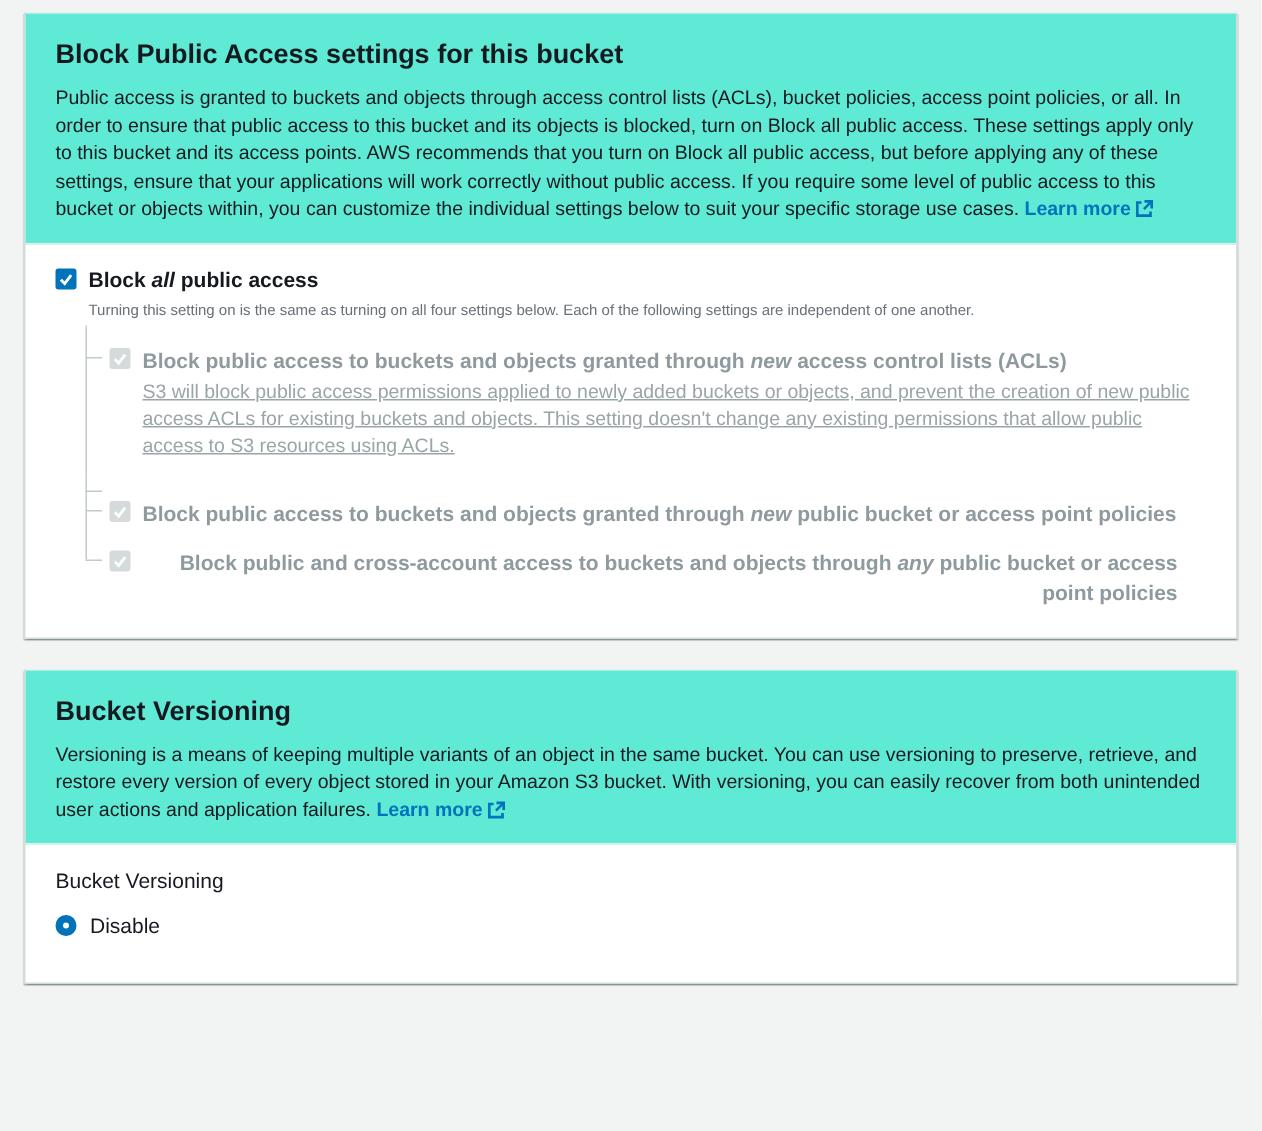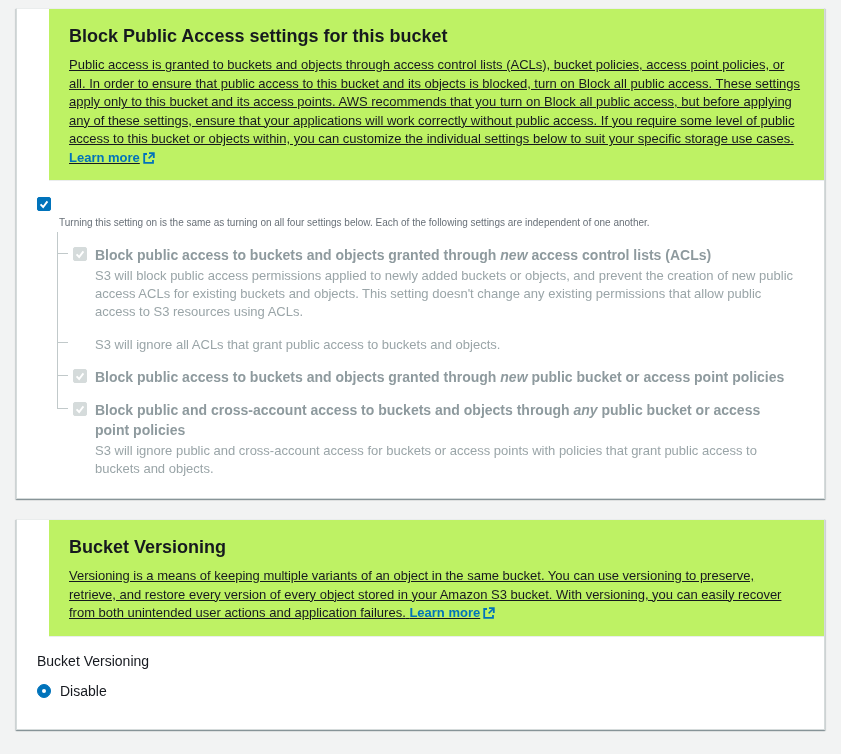--- a/index.html
+++ b/index.html
@@ -13,36 +13,34 @@
 
   .card {
     background: #ffffff;
     border: 1px solid #d5dbdb;
     border-top: 1px solid #eaeded;
     border-radius: 0;
     box-shadow: 0 1px 1px 0 rgba(0,28,36,0.3), 1px 1px 1px 0 rgba(0,28,36,0.10), -1px 1px 1px 0 rgba(0,28,36,0.10);
     margin-bottom: 20px;
   }
   .card-header {
-    background: #bef264;
+    background: #5eead4;
     padding: 17px 20px 13px 20px;
     border-bottom: 1px solid #eaeded;
-    margin-left: 32px;
   }
   .card-title {
     font-size: 18px;
     font-weight: 700;
     color: #16191f;
     margin-bottom: 9px;
   }
   .card-desc {
     font-size: 13px;
     line-height: 18.5px;
     color: #16191f;
-    text-decoration: underline;
   }
   .learn-more {
     color: #0073bb;
     font-weight: 700;
     text-decoration: none;
     cursor: pointer;
     white-space: nowrap;
   }
   .ext-icon { vertical-align: -2px; margin-left: 3px; }
 
@@ -101,20 +99,21 @@
     line-height: 20px;
     color: #8e9a9e;
     cursor: default;
   }
   .sub-desc {
     margin: 2px 0 0 22px;
     font-size: 13px;
     line-height: 18px;
     color: #9aa5a8;
     max-width: 700px;
+    text-decoration: underline;
   }
 
   
   .field-label { font-size: 14px; line-height: 20px; color: #16191f; margin-bottom: 8px; }
   .radio-row { display: flex; align-items: center; padding: 4px 0; cursor: pointer; }
   .radio {
     width: 14px; height: 14px;
     border-radius: 50%;
     flex: 0 0 14px;
     position: relative;
@@ -148,62 +147,61 @@
       </p>
     </div>
     <div class="card-body">
 
       <div class="check-row">
         <div class="checkbox checked">
           <svg width="12" height="12" viewBox="0 0 14 14">
               <polyline points="3,7.5 6,10.5 11,4" fill="none" stroke="#ffffff" stroke-width="2.2"></polyline>
             </svg>
         </div>
+        <div class="check-label"><span>Block </span><span class="em">all</span><span> public access</span></div>
       </div>
       <div class="master-desc">Turning this setting on is the same as turning on all four settings below. Each of the following settings are independent of one another.</div>
 
       <div class="subs">
 
         <div class="sub">
           <div class="check-row">
             <div class="checkbox disabled">
               <svg width="12" height="12" viewBox="0 0 14 14">
                   <polyline points="3,7.5 6,10.5 11,4" fill="none" stroke="#ffffff" stroke-width="2.2"></polyline>
                 </svg>
             </div>
             <div class="check-label sub-title"><span>Block public access to buckets and objects granted through </span><span class="em">new</span><span> access control lists (ACLs)</span></div>
           </div>
           <div class="sub-desc">S3 will block public access permissions applied to newly added buckets or objects, and prevent the creation of new public access ACLs for existing buckets and objects. This setting doesn't change any existing permissions that allow public access to S3 resources using ACLs.</div>
         </div>
 
         <div class="sub">
-          <div class="sub-desc">S3 will ignore all ACLs that grant public access to buckets and objects.</div>
         </div>
 
         <div class="sub">
           <div class="check-row">
             <div class="checkbox disabled">
               <svg width="12" height="12" viewBox="0 0 14 14">
                   <polyline points="3,7.5 6,10.5 11,4" fill="none" stroke="#ffffff" stroke-width="2.2"></polyline>
                 </svg>
             </div>
             <div class="check-label sub-title"><span>Block public access to buckets and objects granted through </span><span class="em">new</span><span> public bucket or access point policies</span></div>
           </div>
         </div>
 
         <div class="sub">
           <div class="check-row">
             <div class="checkbox disabled">
               <svg width="12" height="12" viewBox="0 0 14 14">
                   <polyline points="3,7.5 6,10.5 11,4" fill="none" stroke="#ffffff" stroke-width="2.2"></polyline>
                 </svg>
             </div>
-            <div class="check-label sub-title" style="max-width:690px;"><span>Block public and cross-account access to buckets and objects through </span><span class="em">any</span><span> public bucket or access point policies</span></div>
+            <div class="check-label sub-title" style="max-width:690px;text-align:right;"><span>Block public and cross-account access to buckets and objects through </span><span class="em">any</span><span> public bucket or access point policies</span></div>
           </div>
-          <div class="sub-desc">S3 will ignore public and cross-account access for buckets or access points with policies that grant public access to buckets and objects.</div>
         </div>
 
       </div>
     </div>
   </section>
 
   <section class="card">
     <div class="card-header">
       <h2 class="card-title">Bucket Versioning</h2>
       <p class="card-desc"><span>Versioning is a means of keeping multiple variants of an object in the same bucket. You can use versioning to preserve, retrieve, and restore every version of every object stored in your Amazon S3 bucket. With versioning, you can easily recover from both unintended user actions and application failures.</span>

